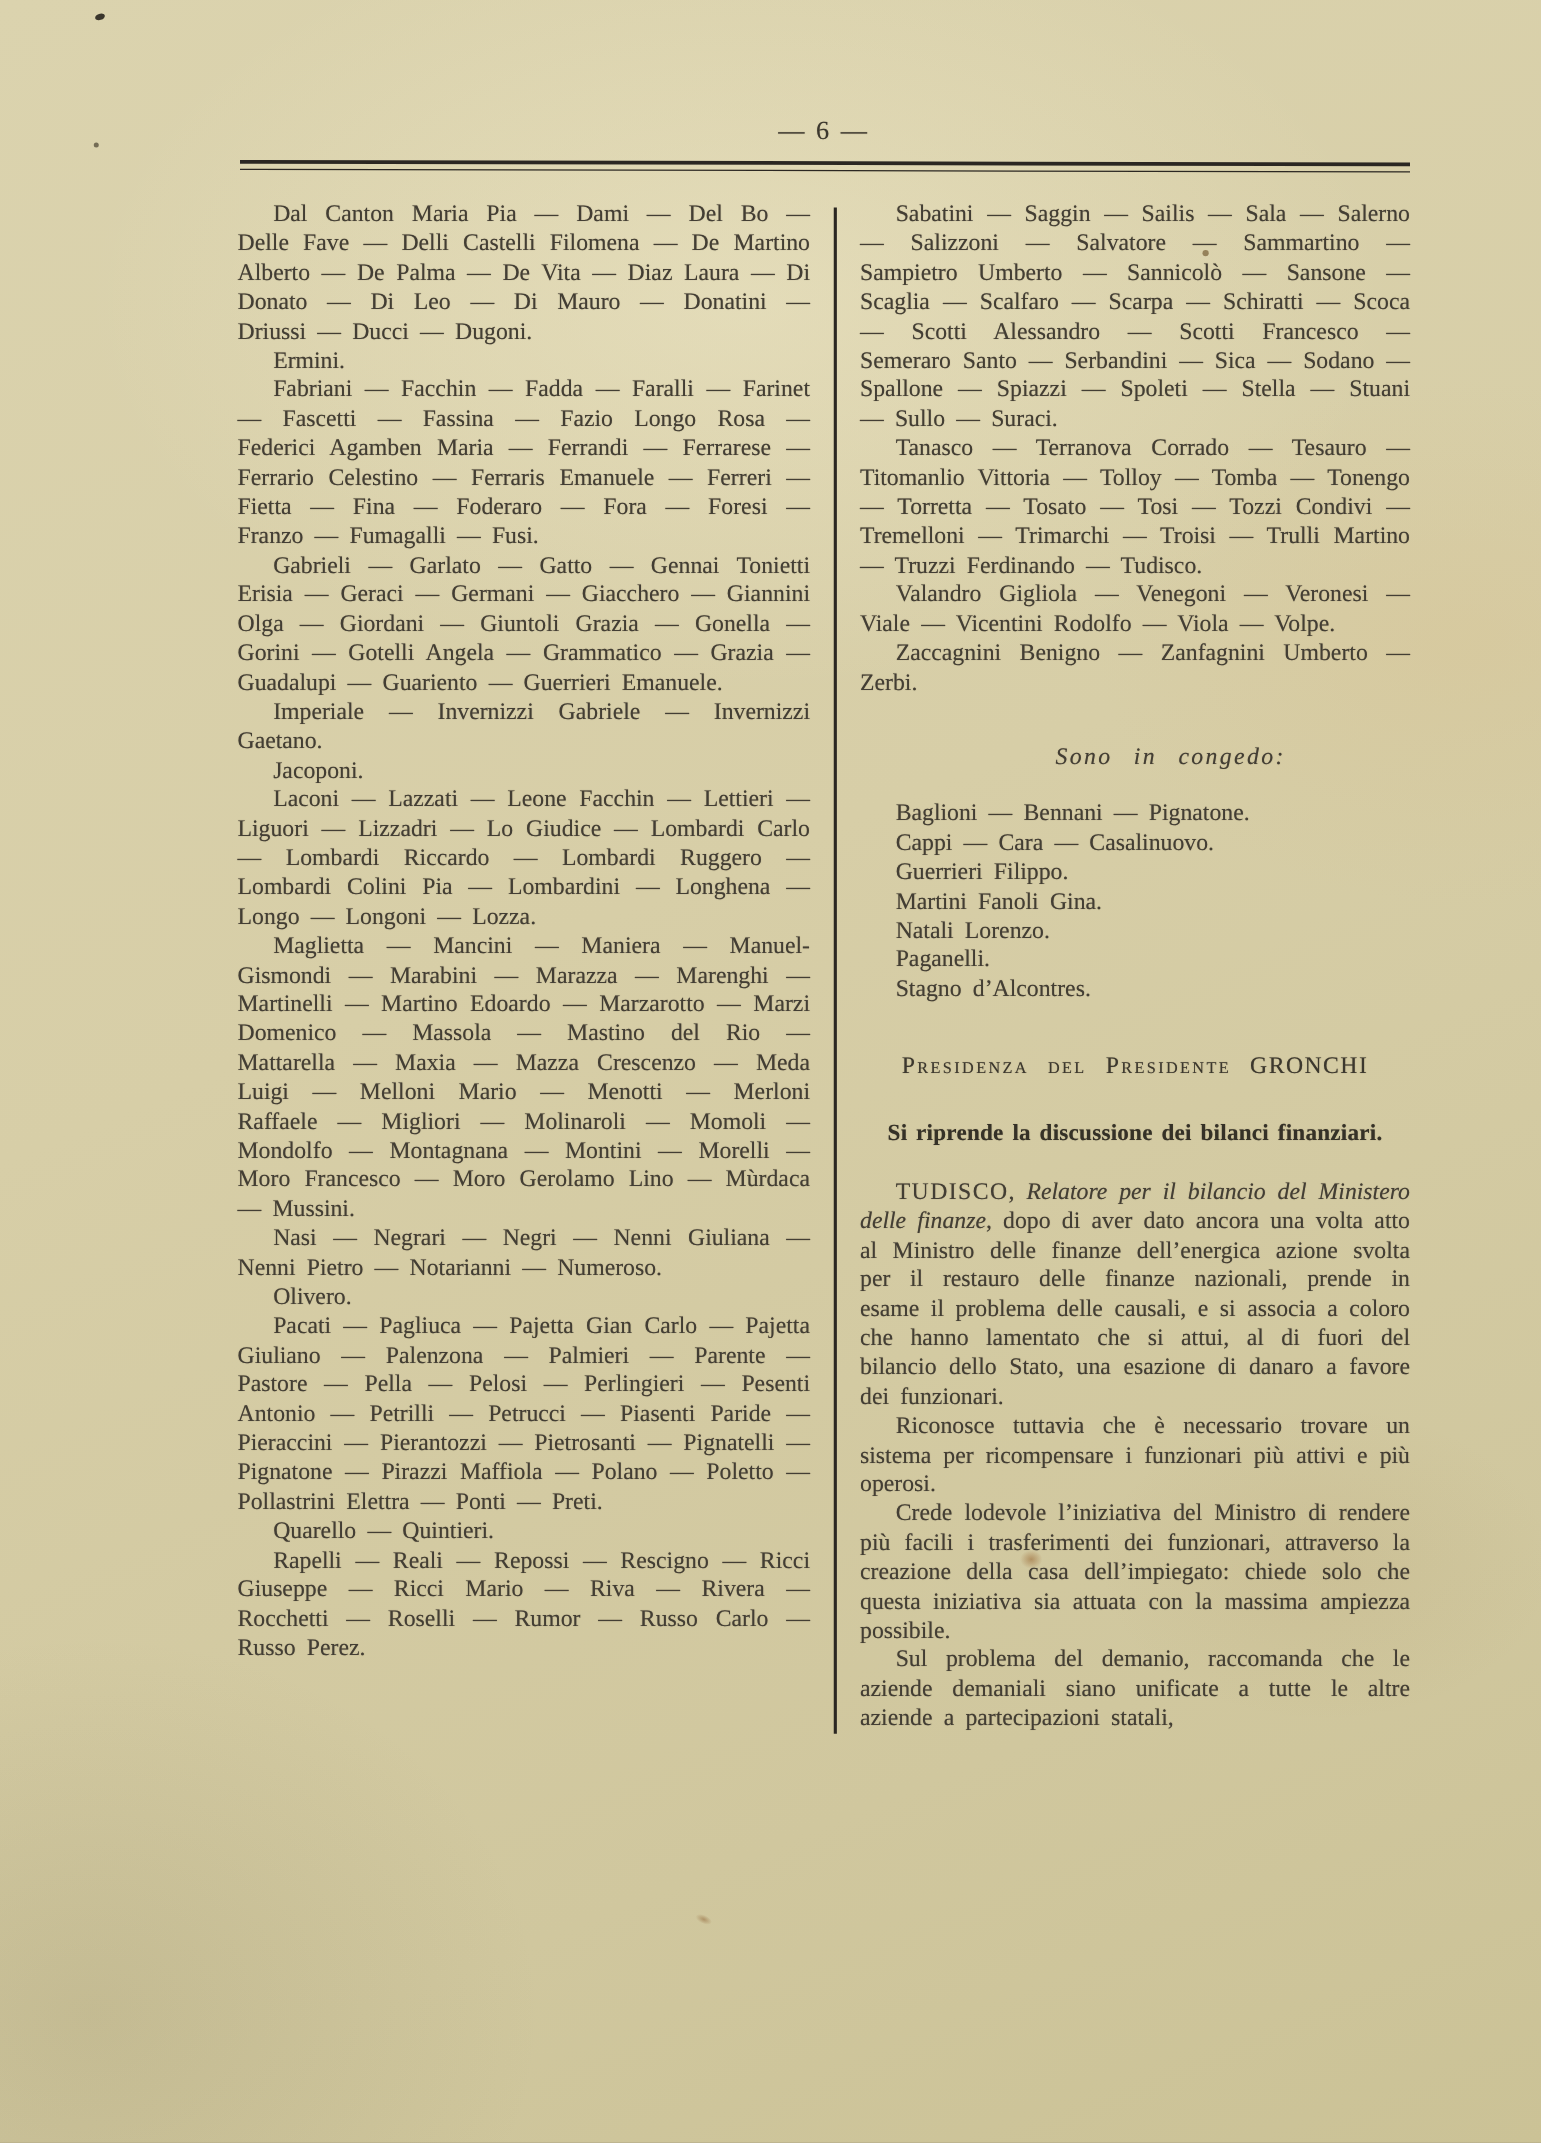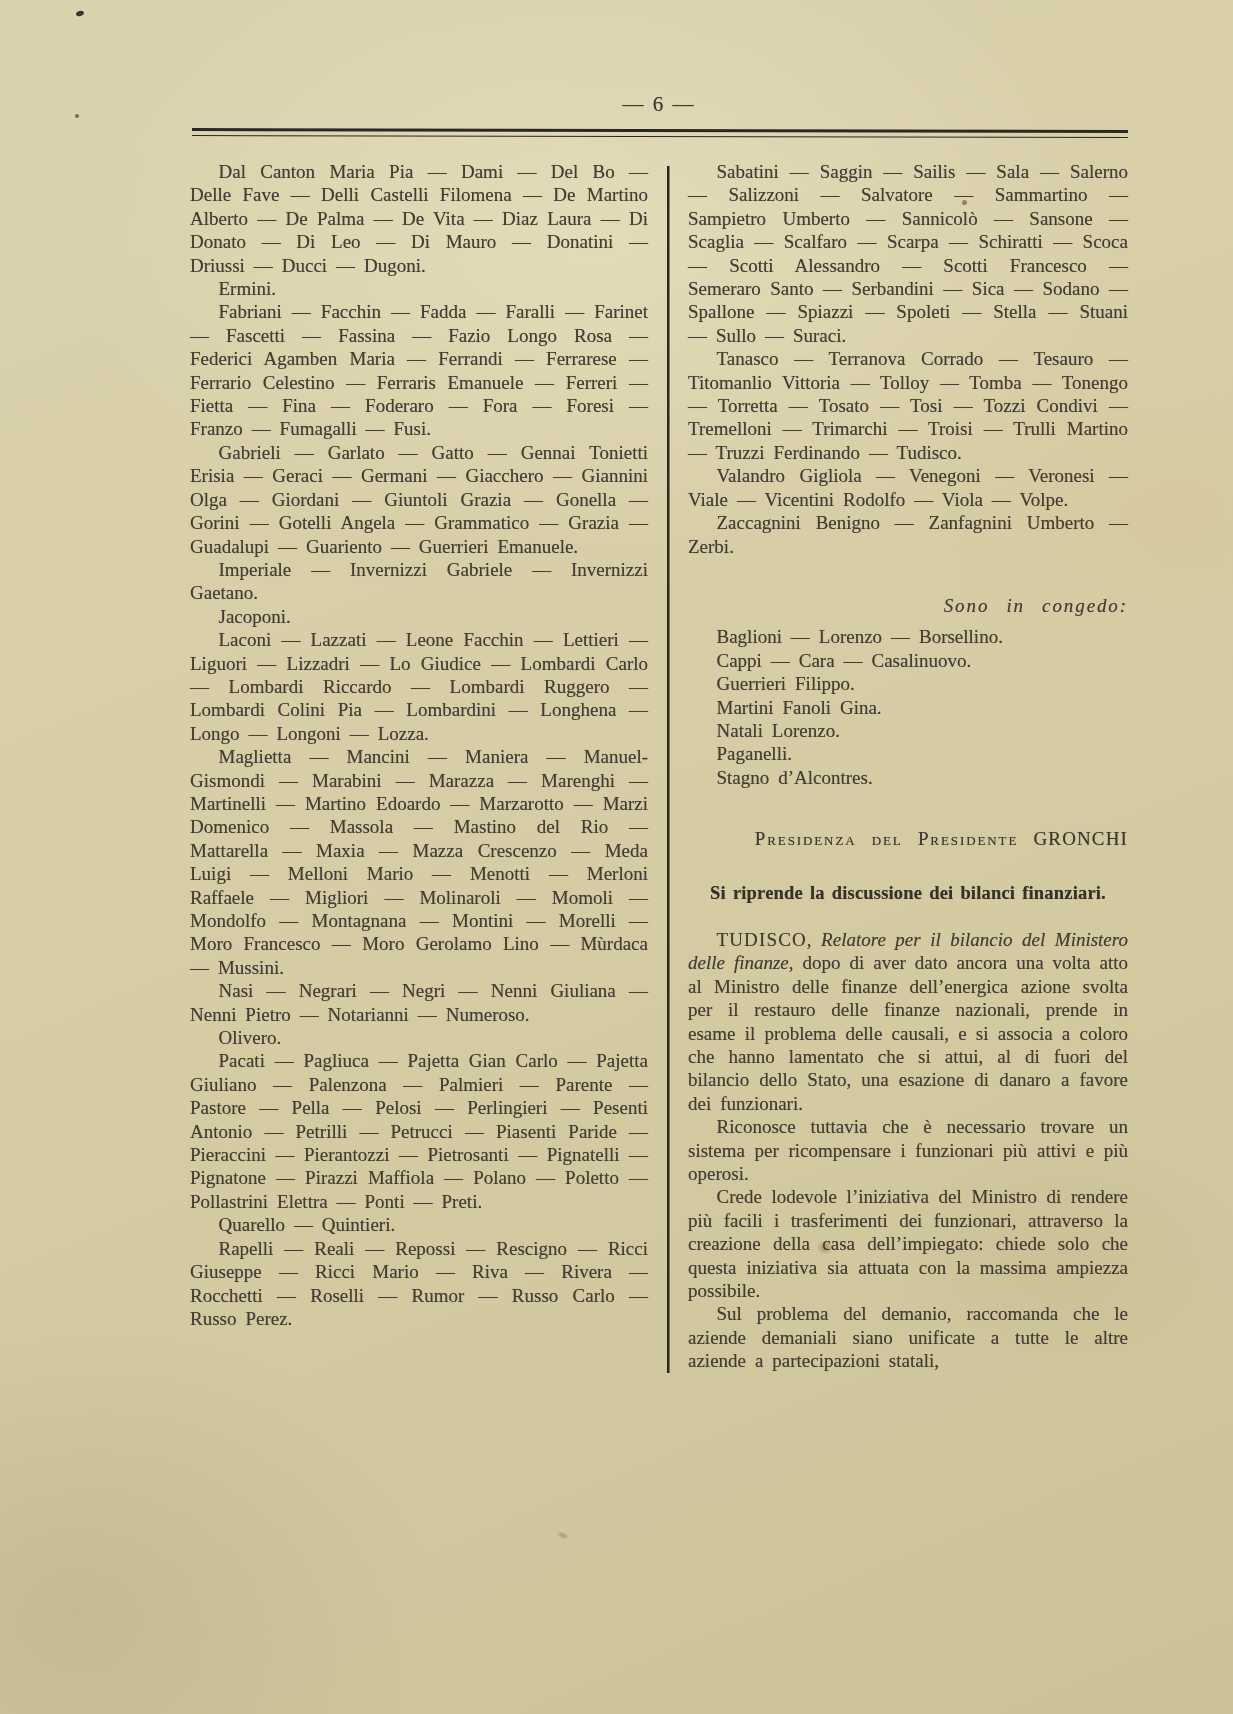--- a/index.html
+++ b/index.html
@@ -36,29 +36,29 @@
     background:linear-gradient(#2b2722,#2b2722) 19px 6px / 2.5px 1326px no-repeat;
   }
   .col-right{width:440px;}
   .columns p{
     margin:0;
     font-size:19px;line-height:23.4px;
     text-align:justify;word-spacing:0.22em;
   }
   p.names,p.congedo-entry,p.speech-p{text-indent:1.5em;}
   p.congedo-heading{
-    margin:36px 0 8px;
+    margin:36px 0 22px;
     font-style:italic;
     text-indent:3em;
     letter-spacing:0.10em;word-spacing:0.55em;
-    text-align:right;
+    text-align:center;
   }
   p.presidency{
     margin:38px 0 0;
-    text-align:right;text-indent:0;
+    text-align:center;text-indent:0;
     font-variant:small-caps;
     letter-spacing:0.10em;word-spacing:0.45em;
     color:#3c382e;
   }
   .presidency .pres-name{font-variant:normal;letter-spacing:0.06em;}
   p.session-heading{
     margin:31px 0 23px;
     font-weight:bold;font-size:18.5px;
     letter-spacing:0.01em;word-spacing:0.12em;
     color:#353127;text-indent:0;text-align:center;
@@ -105,21 +105,21 @@
     <div class="col-divider"></div>
 
     <div class="col-right">
       <p class="names">Sabatini — Saggin — Sailis — Sala — Salerno — Salizzoni — Salvatore — Sammartino — Sampietro Umberto — Sannicolò — Sansone — Scaglia — Scalfaro — Scarpa — Schiratti — Scoca — Scotti Alessandro — Scotti Francesco — Semeraro Santo — Serbandini — Sica — Sodano — Spallone — Spiazzi — Spoleti — Stella — Stuani — Sullo — Suraci.</p>
       <p class="names">Tanasco — Terranova Corrado — Tesauro — Titomanlio Vittoria — Tolloy — Tomba — Tonengo — Torretta — Tosato — Tosi — Tozzi Condivi — Tremelloni — Trimarchi — Troisi — Trulli Martino — Truzzi Ferdinando — Tudisco.</p>
       <p class="names">Valandro Gigliola — Venegoni — Veronesi — Viale — Vicentini Rodolfo — Viola — Volpe.</p>
       <p class="names">Zaccagnini Benigno — Zanfagnini Umberto — Zerbi.</p>
 
       <p class="congedo-heading">Sono in congedo:</p>
 
-      <p class="congedo-entry">Baglioni — Lorenzo — Borsellino.</p>
+      <p class="congedo-entry">Baglioni — Bennani — Pignatone.</p>
       <p class="congedo-entry">Cappi — Cara — Casalinuovo.</p>
       <p class="congedo-entry">Guerrieri Filippo.</p>
       <p class="congedo-entry">Martini Fanoli Gina.</p>
       <p class="congedo-entry">Natali Lorenzo.</p>
       <p class="congedo-entry">Paganelli.</p>
       <p class="congedo-entry">Stagno d’Alcontres.</p>
 
       <p class="presidency"><span>Presidenza del Presidente</span> <span class="pres-name">GRONCHI</span></p>
 
       <p class="session-heading">Si riprende la discussione dei bilanci finanziari.</p>

